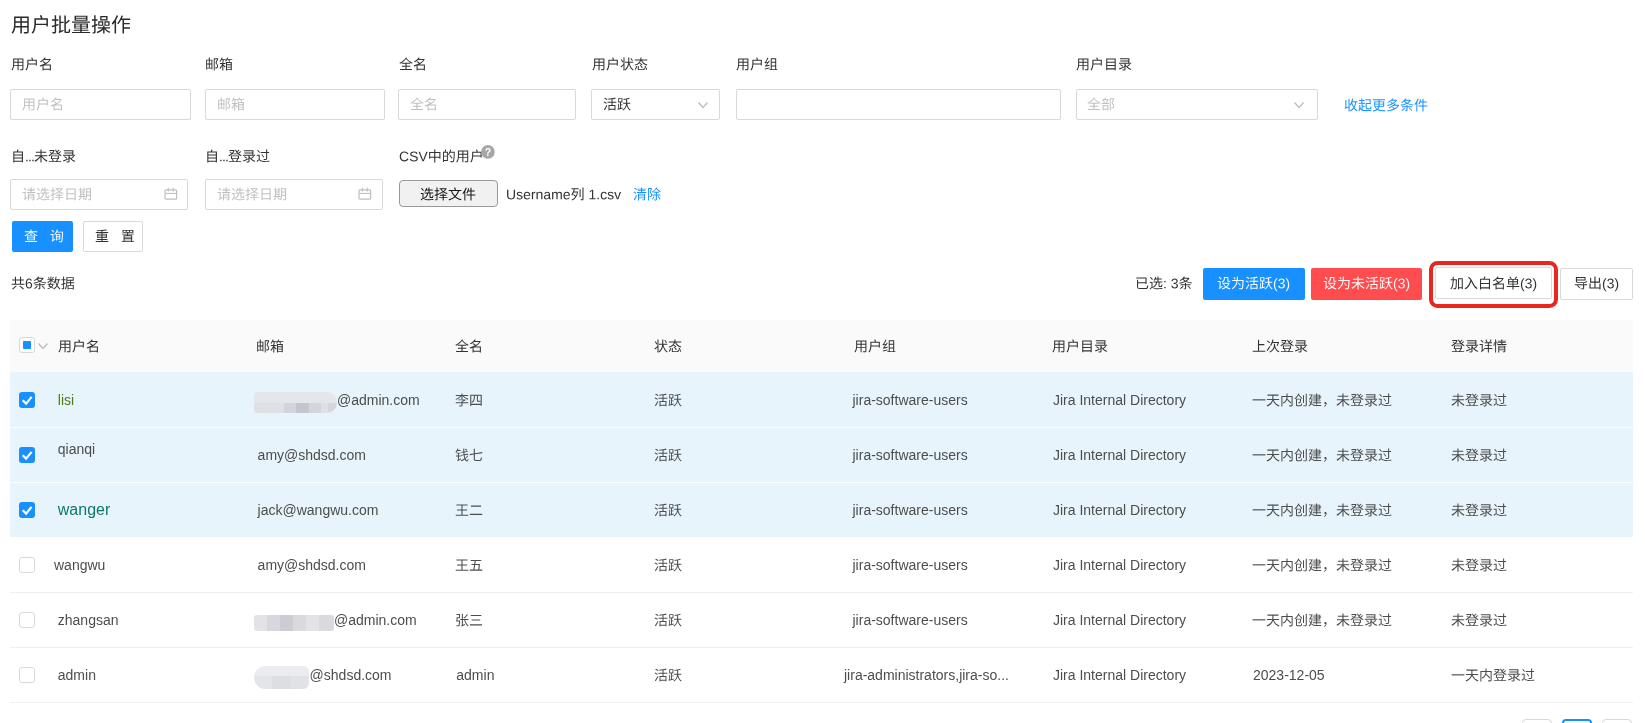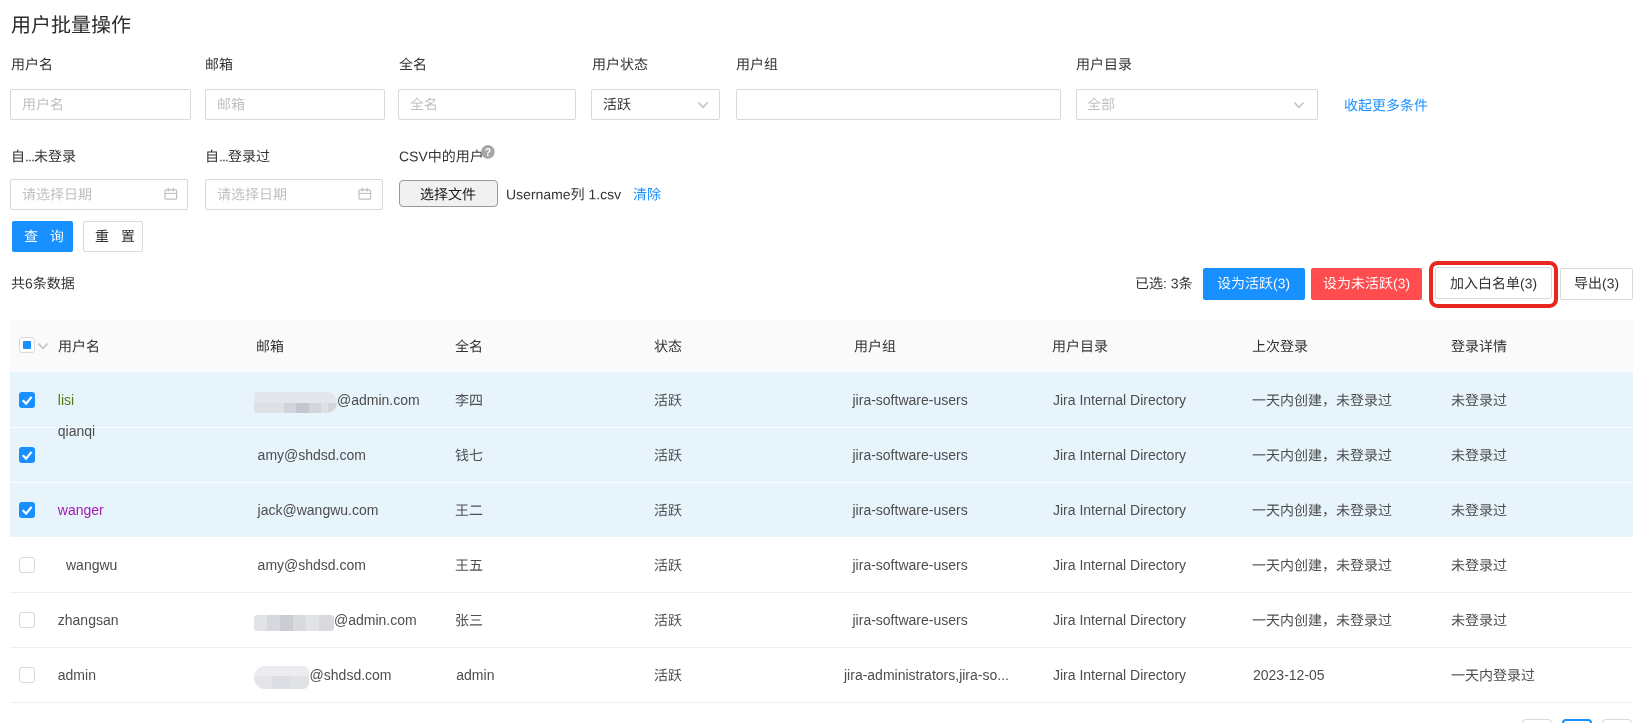--- a/index.html
+++ b/index.html
@@ -502,21 +502,21 @@
         <use href="#g26"></use>
         <use href="#g27" x="1"></use>
         <use href="#g14" x="2"></use>
         <use href="#g28" x="3"></use>
       </g>
     </svg>
     <div style="position:absolute;left:18.5px;top:447px;width:16px;height:16px;background:#1890ff;border-radius:3px"></div>
     <svg class="t" style="left:18.5px;top:447px" width="16" height="16">
       <path d="M3.7 8.3 L7.1 11.6 L12.6 4.9" fill="none" stroke="#fff" stroke-width="2.2"></path>
     </svg>
-    <span class="x" style="left:57.8px;top:424px;color:#4d4d4d;font-size:14px">qianqi</span>
+    <span class="x" style="left:57.8px;top:442px;color:#4d4d4d;font-size:14px">qianqi</span>
     <span class="x" style="left:257.6px;top:448.3px;color:#4d4d4d;font-size:14px">amy@shdsd.com</span>
     <svg class="t" style="left:455px;top:446.9px;" width="30" height="20">
       <g fill="#4d4d4d" transform="translate(0,13.3) scale(14)">
         <use href="#g86"></use>
         <use href="#g87" x="1"></use>
       </g>
     </svg>
     <svg class="t" style="left:654px;top:446.9px;" width="30" height="20">
       <g fill="#4d4d4d" transform="translate(0,13.3) scale(14)">
         <use href="#g15"></use>
@@ -544,21 +544,21 @@
         <use href="#g26"></use>
         <use href="#g27" x="1"></use>
         <use href="#g14" x="2"></use>
         <use href="#g28" x="3"></use>
       </g>
     </svg>
     <div style="position:absolute;left:18.5px;top:502px;width:16px;height:16px;background:#1890ff;border-radius:3px"></div>
     <svg class="t" style="left:18.5px;top:502px" width="16" height="16">
       <path d="M3.7 8.3 L7.1 11.6 L12.6 4.9" fill="none" stroke="#fff" stroke-width="2.2"></path>
     </svg>
-    <span class="x" style="left:57.8px;top:503.3px;color:#a21caf;font-size:14px">wanger</span>
+    <span class="x" style="left:57.8px;top:503.3px;color:#0f766e;font-size:16px">wanger</span>
     <span class="x" style="left:257.6px;top:503.3px;color:#4d4d4d;font-size:14px">jack@wangwu.com</span>
     <svg class="t" style="left:455px;top:501.9px;" width="30" height="20">
       <g fill="#4d4d4d" transform="translate(0,13.3) scale(14)">
         <use href="#g88"></use>
         <use href="#g89" x="1"></use>
       </g>
     </svg>
     <svg class="t" style="left:654px;top:501.9px;" width="30" height="20">
       <g fill="#4d4d4d" transform="translate(0,13.3) scale(14)">
         <use href="#g15"></use>
@@ -583,21 +583,21 @@
     </svg>
     <svg class="t" style="left:1450.8px;top:501.9px;" width="58" height="20">
       <g fill="#4d4d4d" transform="translate(0,13.3) scale(14)">
         <use href="#g26"></use>
         <use href="#g27" x="1"></use>
         <use href="#g14" x="2"></use>
         <use href="#g28" x="3"></use>
       </g>
     </svg>
     <div style="position:absolute;left:18.5px;top:557px;width:16px;height:16px;background:#fff;border:1px solid #d9d9d9;border-radius:3px;box-sizing:border-box"></div>
-    <span class="x" style="left:66px;top:558.3px;color:#4d4d4d;font-size:14px">wangwu</span>
+    <span class="x" style="left:54px;top:558.3px;color:#4d4d4d;font-size:14px">wangwu</span>
     <span class="x" style="left:257.6px;top:558.3px;color:#4d4d4d;font-size:14px">amy@shdsd.com</span>
     <svg class="t" style="left:455px;top:556.9px;" width="30" height="20">
       <g fill="#4d4d4d" transform="translate(0,13.3) scale(14)">
         <use href="#g88"></use>
         <use href="#g90" x="1"></use>
       </g>
     </svg>
     <svg class="t" style="left:654px;top:556.9px;" width="30" height="20">
       <g fill="#4d4d4d" transform="translate(0,13.3) scale(14)">
         <use href="#g15"></use>

